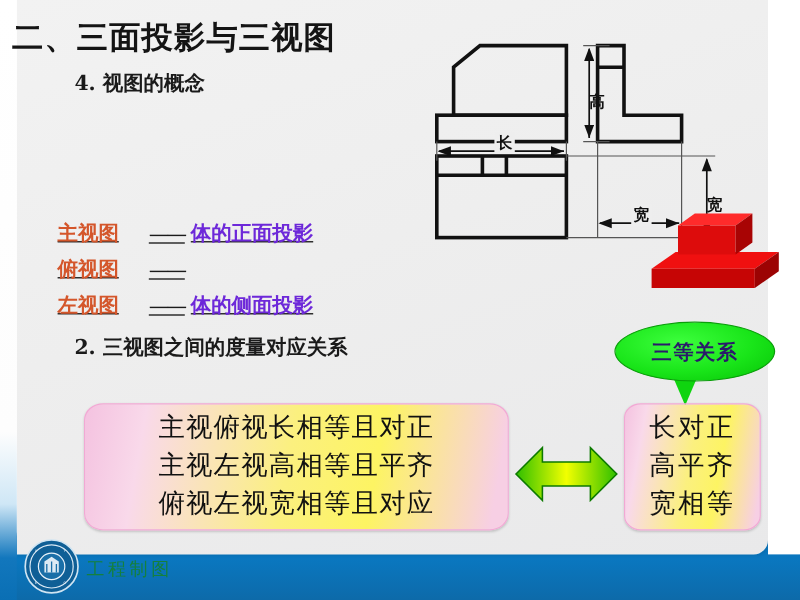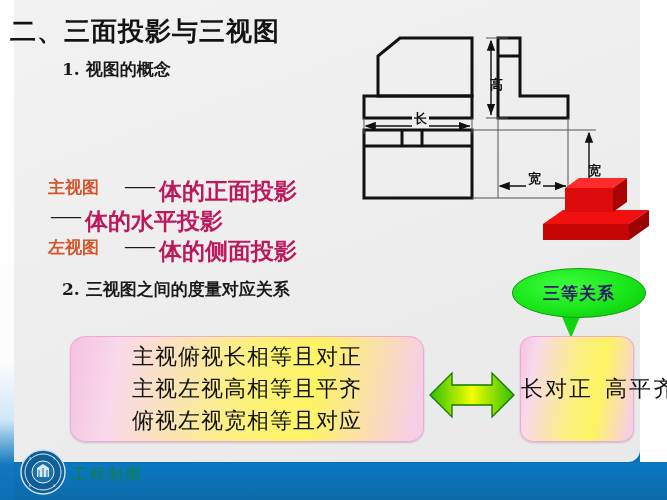--- a/index.html
+++ b/index.html
@@ -31,26 +31,26 @@
      font-family:"DejaVu Sans","Liberation Sans",sans-serif;}
 
   
   .h2{position:absolute;left:62px;top:58px;font-size:17px;font-weight:bold;color:#1a1a1a;
      font-family:"DejaVu Serif","Liberation Serif",serif;white-space:nowrap;}
   .para{position:absolute;left:48px;top:108px;width:305px;font-size:17px;color:#22314f;
      font-family:"DejaVu Serif","Liberation Serif",serif;line-height:1.42;
      text-indent:34px;font-weight:600;}
 
   .defs{position:absolute;left:48px;top:176px;width:320px;}
-  .def-row{display:flex;align-items:flex-start;height:30px;white-space:nowrap;}
+  .def-row{display:flex;align-items:flex-end;height:30px;white-space:nowrap;text-decoration:underline;}
   .def-key{width:74px;font-size:17px;font-weight:bold;color:#d4562b;
      font-family:"DejaVu Serif","Liberation Serif",serif;}
   .def-dash{font-size:17px;color:#1b1b1b;letter-spacing:-2px;margin:0 5px 0 2px;
      font-family:"DejaVu Sans",sans-serif;}
-  .def-val{font-size:23px;color:#be185d;font-weight:600;
+  .def-val{font-size:17px;color:#6d28d9;font-weight:600;
      font-family:"DejaVu Serif","Liberation Serif",serif;}
 
   .h2b{position:absolute;left:62px;top:278px;font-size:17px;font-weight:bold;color:#1a1a1a;
      font-family:"DejaVu Serif","Liberation Serif",serif;white-space:nowrap;}
 
   
   .draw{position:absolute;left:360px;top:34px;width:270px;height:230px;}
   .dimtxt{position:absolute;font-size:13px;font-weight:bold;color:#111;
      font-family:"DejaVu Serif","Liberation Serif",serif;background:#eeeeee;padding:0 2px;}
   .vert{writing-mode:vertical-rl;}
@@ -76,21 +76,21 @@
      box-shadow:0 1px 2px rgba(0,0,0,.17);}
   .plaque .txt{font-family:"DejaVu Serif","Liberation Serif",serif;font-weight:normal;color:#111;}
 
   #plaque-left{left:70px;top:336px;width:352px;height:104px;
      border-radius:16px / 14px;
      display:flex;flex-direction:column;align-items:center;justify-content:center;}
   #plaque-left .txt{font-size:22px;line-height:32px;letter-spacing:1px;white-space:nowrap;}
 
   #plaque-right{left:520px;top:336px;width:112px;height:104px;
      border-radius:14px / 12px;
-     display:flex;flex-direction:row;align-items:center;justify-content:space-between;gap:12px;}
+     display:flex;flex-direction:column;align-items:center;justify-content:center;}
   #plaque-right .txt{font-size:22px;line-height:32px;letter-spacing:2px;white-space:nowrap;}
 
   
   .dblarrow{position:absolute;left:428px;top:366px;width:88px;height:58px;}
 
   
   .seal{position:absolute;left:20px;bottom:5px;width:46px;height:46px;}
   .footer-title{position:absolute;left:72px;bottom:16px;font-size:15px;color:#15803d;
      letter-spacing:3px;font-family:"DejaVu Serif","Liberation Serif",serif;}
 </style>
@@ -102,31 +102,31 @@
   <div class="footer-band">
     <div class="shine"></div>
   </div>
 
   <div class="panel"></div>
   <div class="panel-right-edge"></div>
   <div class="left-rail"></div>
 
   <div class="title">二、三面投影与三视图</div>
 
-  <div class="h2">1. 视图的概念</div>
+  <div class="h2">4. 视图的概念</div>
 
   <div class="defs">
     <div class="def-row">
       <span class="def-key">主视图</span>
       <span class="def-dash">——</span>
       <span class="def-val">体的正面投影</span>
     </div>
     <div class="def-row">
+      <span class="def-key">俯视图</span>
       <span class="def-dash">——</span>
-      <span class="def-val">体的水平投影</span>
     </div>
     <div class="def-row">
       <span class="def-key">左视图</span>
       <span class="def-dash">——</span>
       <span class="def-val">体的侧面投影</span>
     </div>
   </div>
 
   <div class="h2b">2. 三视图之间的度量对应关系</div>
 

